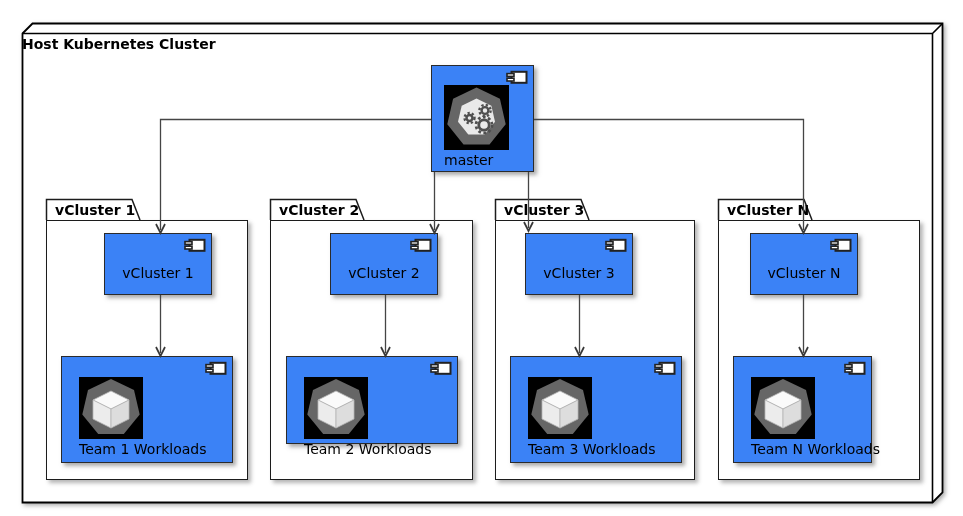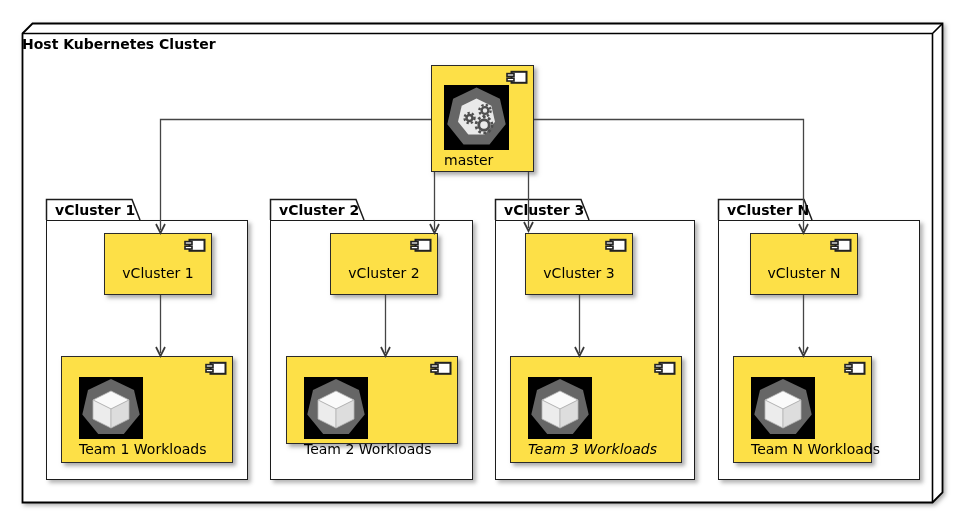--- a/index.html
+++ b/index.html
@@ -16,21 +16,21 @@
     position:absolute;top:220px;height:260px;background:#ffffff;
     border:1.5px solid #1c1c1c;box-sizing:border-box;z-index:1;
     box-shadow:3px 3px 4px rgba(90,90,90,.45);
   }
   .pkg-tab-label{
     position:absolute;top:200px;height:20px;line-height:20px;width:86px;
     font-size:14px;font-weight:bold;padding-left:5px;box-sizing:border-box;z-index:3;
     white-space:nowrap;
   }
   .comp{
-    position:absolute;background:#fde047;border:1.5px solid #2b2b2b;box-sizing:border-box;
+    position:absolute;background:#3b82f6;border:1.5px solid #2b2b2b;box-sizing:border-box;
     box-shadow:3px 3px 4px rgba(90,90,90,.5);z-index:3;
   }
   .comp .symbol{position:absolute;top:4px;right:5px;}
   .comp .clabel{font-size:14px;white-space:nowrap;}
   .comp.center-label{display:flex;align-items:center;justify-content:center;}
   .comp.center-label .clabel{margin-top:18px;}
   .comp .icon-wrap{position:absolute;}
   .comp .under-icon-label{position:absolute;font-size:14px;white-space:nowrap;}
   .arrow-layer{z-index:4;pointer-events:none;}
 </style>
@@ -165,21 +165,21 @@
       </svg>
     <div class="icon-wrap" style="left:17px;top:20px;">
       <svg width="64" height="62" viewBox="0 0 64 62">
         <rect width="64" height="62" fill="#000000"></rect>
         <polygon points="32,2 55,13 60.7,37.5 44.8,57 19.2,57 3.3,37.5 9,13" fill="#666666"></polygon>
         <polygon points="32,14 50,23 32,32 14,23" fill="#fafafa" stroke="#b5b5b5" stroke-width="0.8"></polygon>
         <polygon points="14,23 32,32 32,51 14,42" fill="#ececec" stroke="#b5b5b5" stroke-width="0.8"></polygon>
         <polygon points="50,23 50,42 32,51 32,32" fill="#dddddd" stroke="#b5b5b5" stroke-width="0.8"></polygon>
       </svg>
     </div>
-    <div class="under-icon-label" style="left:17px;top:84px;font-style:italic;">Team 3 Workloads</div>
+    <div class="under-icon-label" style="left:17px;top:84px;">Team 3 Workloads</div>
   </div>
   <div class="comp" style="left:733px;top:356px;width:139px;height:107px;">
     <svg class="symbol" width="22" height="15" viewBox="0 0 22 15">
         <rect x="5.5" y="1.8" width="15" height="11" fill="#ffffff" stroke="#222" stroke-width="2"></rect>
         <rect x="1" y="3.6" width="7" height="2.8" fill="#ffffff" stroke="#222" stroke-width="1.6"></rect>
         <rect x="1" y="8.2" width="7" height="2.8" fill="#ffffff" stroke="#222" stroke-width="1.6"></rect>
       </svg>
     <div class="icon-wrap" style="left:17px;top:20px;">
       <svg width="64" height="62" viewBox="0 0 64 62">
         <rect width="64" height="62" fill="#000000"></rect>

